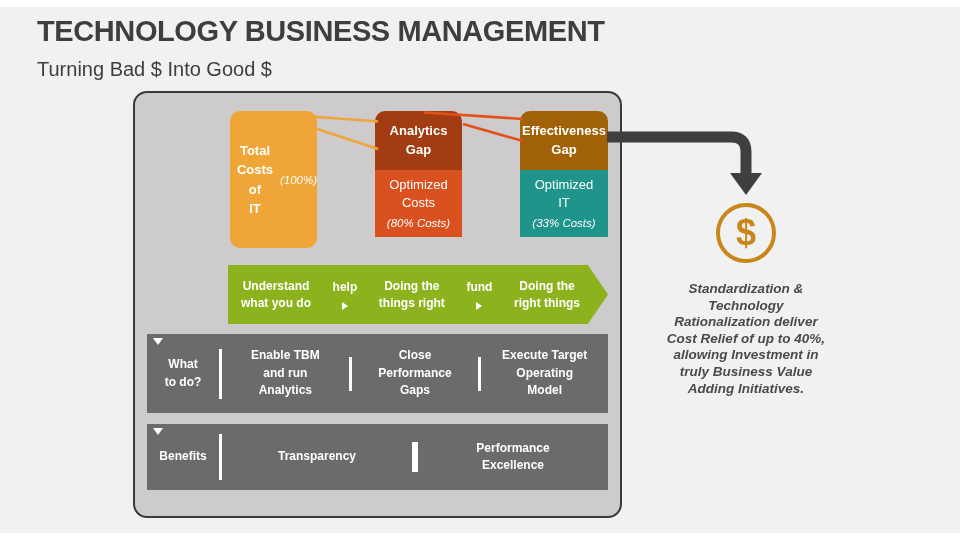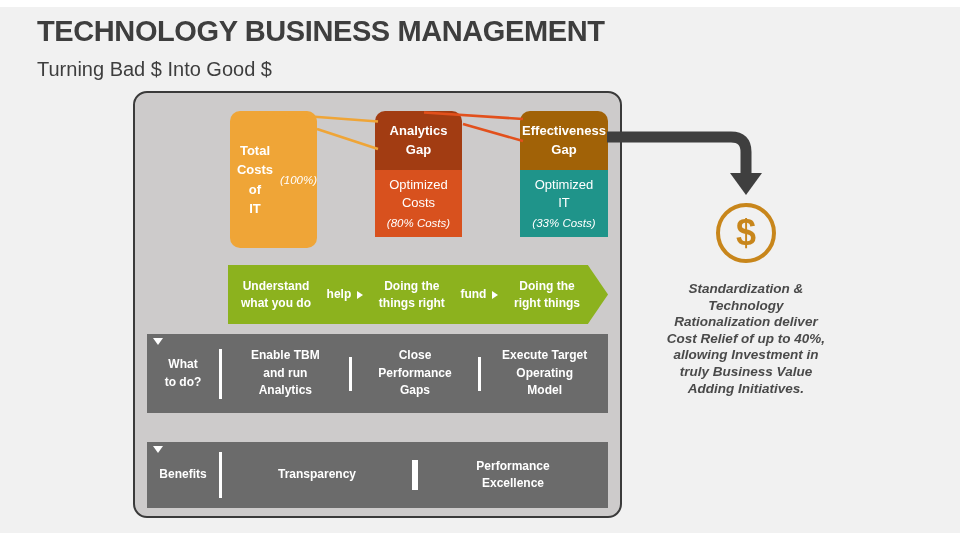--- a/index.html
+++ b/index.html
@@ -31,30 +31,30 @@
 
   .overlay-svg{left:0;top:0;width:960px;height:540px;pointer-events:none;}
 
   .greenarrow{
     left:228px;top:265px;width:380px;height:59px;background:#8CB21E;
     clip-path:polygon(0 0,94.7% 0,100% 50%,94.7% 100%,0 100%);
     display:flex;align-items:center;justify-content:space-between;
     padding:0 28px 0 13px;box-sizing:border-box;
     color:#fff;font-weight:700;font-size:12px;line-height:1.35;text-align:center;
   }
-  .link{display:flex;align-items:center;gap:6px;font-weight:700;}
+  .link{display:flex;align-items:center;gap:6px;font-weight:700;flex-direction:column;}
   .tri-right{width:0;height:0;border-left:6px solid #fff;border-top:4px solid transparent;border-bottom:4px solid transparent;display:inline-block;}
 
   .bar{
     left:147px;width:461px;background:#6B6B6B;color:#fff;
     display:flex;align-items:center;text-align:center;
     font-size:12px;font-weight:700;line-height:1.45;box-sizing:border-box;
   }
   .bar1{top:334px;height:79px;}
-  .bar2{top:424px;height:66px;margin-top:18px;}
+  .bar2{top:424px;height:66px;}
   .corner-tri{position:absolute;left:6px;top:4px;width:0;height:0;border-left:5.5px solid transparent;border-right:5.5px solid transparent;border-top:7px solid #fff;}
   .bar .lbl{flex:0 0 72px;}
   .bar .cell{flex:1 1 0;padding:0 4px;}
   .sep{flex:0 0 3px;background:#fff;}
   .sep-tall{height:50px;}
   .sep-short{height:34px;}
   .bar2 .sep-tall{height:46px;}
   .bar2 .sep-short{height:30px;}
 
   .dollar{

